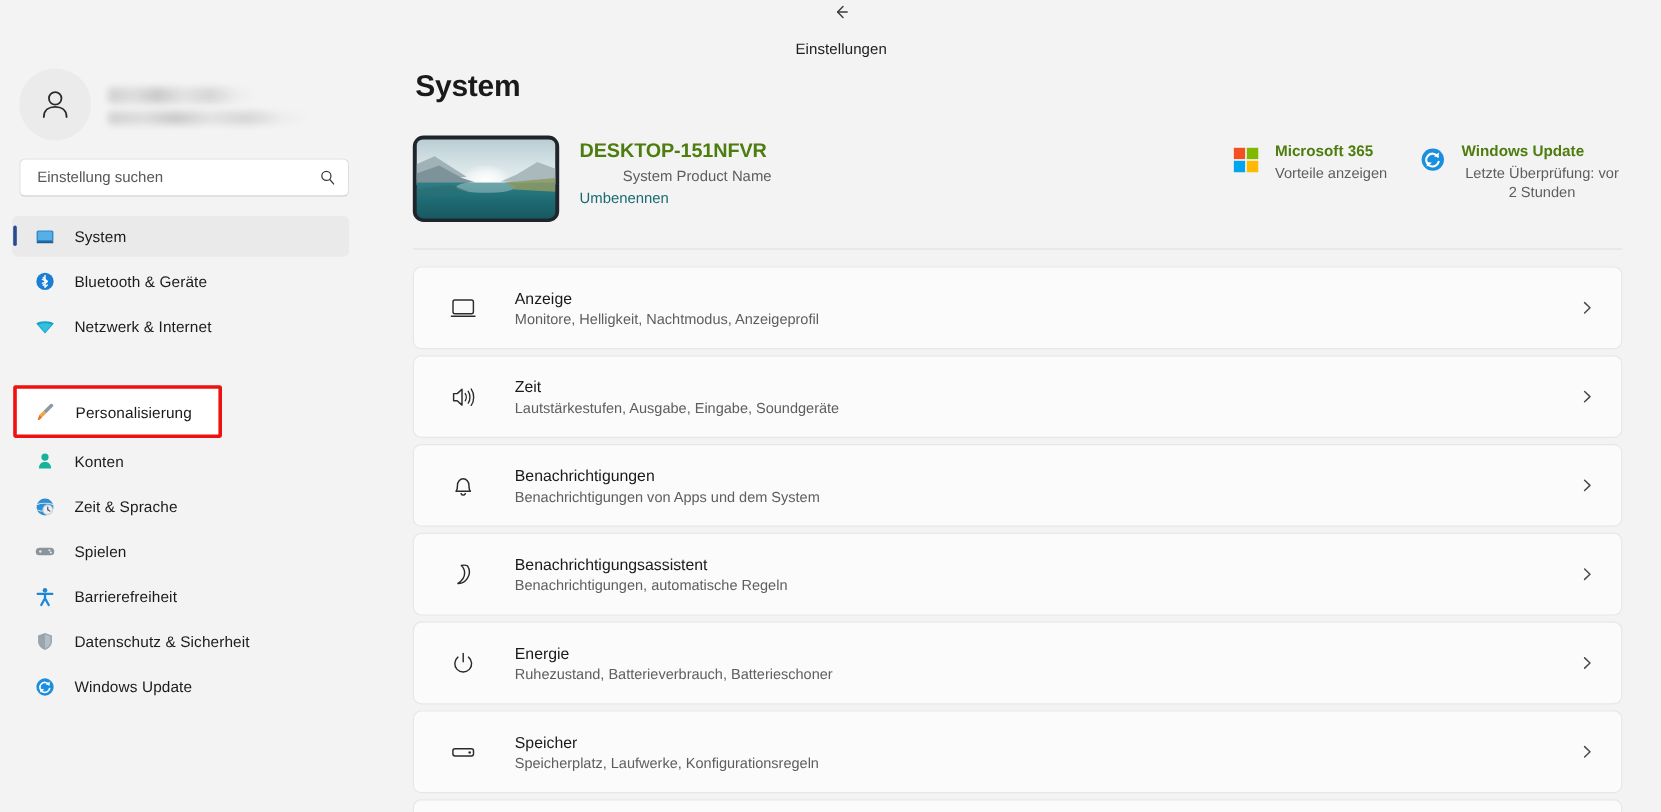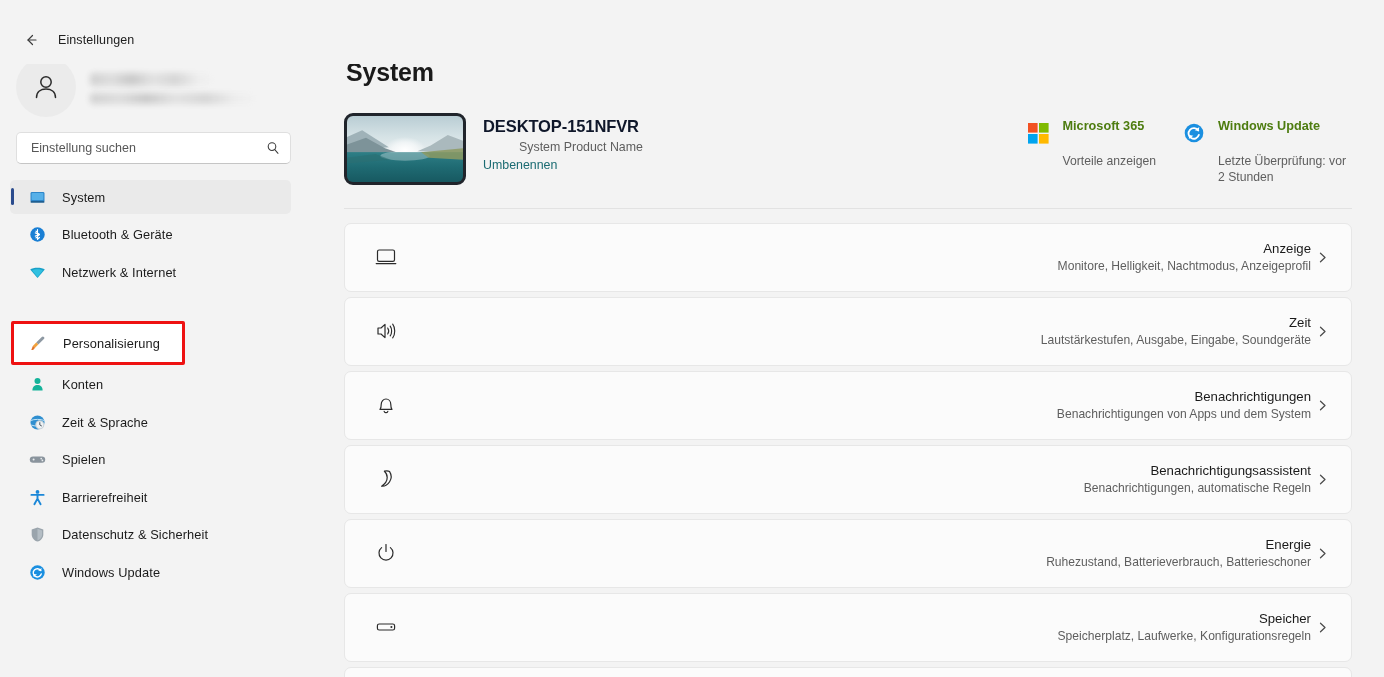--- a/index.html
+++ b/index.html
@@ -10,23 +10,23 @@
     overflow: hidden;
     background: #f3f3f3;
     font-family: "Liberation Sans", "DejaVu Sans", sans-serif;
     color: #1a1a1a;
     -webkit-font-smoothing: antialiased;
   }
   #app { position: relative; width: 1384px; height: 677px; display: flex; background: #f3f3f3; }
 
   
   .titlebar {
-    position: absolute; top: 16px; left: 0; width: 1384px; height: 48px;
+    position: absolute; top: 0; left: 0; width: 1384px; height: 48px;
     display: flex; align-items: center; gap: 14px; padding-left: 18px;
-    background: #f3f3f3; z-index: 5;
+    background: #f3f3f3; z-index: 5; flex-direction: column;
   }
   .back-btn {
     width: 26px; height: 26px; display: flex; align-items: center; justify-content: center;
     border-radius: 4px; cursor: pointer;
   }
   .titlebar-title { font-size: 12.5px; color: #202020; letter-spacing: .1px; }
 
   
   .sidebar {
     width: 312px; height: 677px; padding-top: 48px;
@@ -90,40 +90,40 @@
   .page-title { font-size: 25px; font-weight: 600; color: #1a1a1a; margin: 10px 0 0 0; padding-left: 2px; letter-spacing: -.2px; }
 
   .device-row { display: flex; align-items: flex-start; margin-top: 26px; padding-right: 0; }
   .device-left { display: flex; align-items: flex-start; gap: 17px; flex: 0 0 auto; }
   .device-thumb {
     width: 122px; height: 72px; border-radius: 9px; border: 3px solid #20242b;
     overflow: hidden; background: #2a2f36; flex: 0 0 122px; position: relative;
   }
   .thumb-art { position: absolute; inset: 0; }
   .device-meta { padding-top: 4px; }
-  .device-name { font-size: 16.5px; font-weight: 700; color: #0f172a; letter-spacing: -.1px; }
+  .device-name { font-size: 16.5px; font-weight: 700; color: #4d7c0f; letter-spacing: -.1px; }
   .device-sub { font-size: 12.4px; color: #5e5e5e; margin-top: 4px; margin-left: 36px; }
   .device-link { font-size: 12.4px; color: #1a6b72; margin-top: 4px; cursor: pointer; }
 
   .device-cards { display: flex; gap: 26px; margin-left: auto; padding-top: 6px; }
   .mini-card { display: flex; gap: 12px; align-items: flex-start; cursor: pointer; max-width: 170px; }
   .mini-icon { width: 24px; height: 24px; flex: 0 0 24px; display: flex; align-items: center; justify-content: center; padding-top: 4px; }
   .mini-title { font-size: 12.7px; font-weight: 700; color: #4d7c0f; }
-  .mini-sub { font-size: 12.2px; color: #5e5e5e; margin-top: 20px; line-height: 1.35; }
+  .mini-sub { font-size: 12.2px; color: #5e5e5e; margin-top: 3px; line-height: 1.35; text-align: center; }
 
   .divider { height: 1px; background: #e2e2e2; margin: 22px 0 0 0; }
 
   .cards { margin-top: 14px; display: flex; flex-direction: column; gap: 5px; }
   .card {
     height: 69px; background: #fbfbfb; border: 1px solid #e7e7e7;
     border-radius: 7px; display: flex; align-items: center;
     padding: 0 18px 0 18px; cursor: pointer;
   }
   .card-icon { width: 26px; height: 26px; flex: 0 0 26px; display: flex; align-items: center; justify-content: center; margin-right: 30px; margin-left: 10px; }
-  .card-text { flex: 1; text-align: right; }
+  .card-text { flex: 1; }
   .card-title { font-size: 13.2px; color: #1a1a1a; }
   .card-sub { font-size: 12.1px; color: #5e5e5e; margin-top: 3px; }
   .card-chevron { width: 22px; display: flex; align-items: center; justify-content: center; flex: 0 0 22px; }
 </style>
 </head>
 <body>
 
 <div id="app">
 
   <div class="titlebar">

